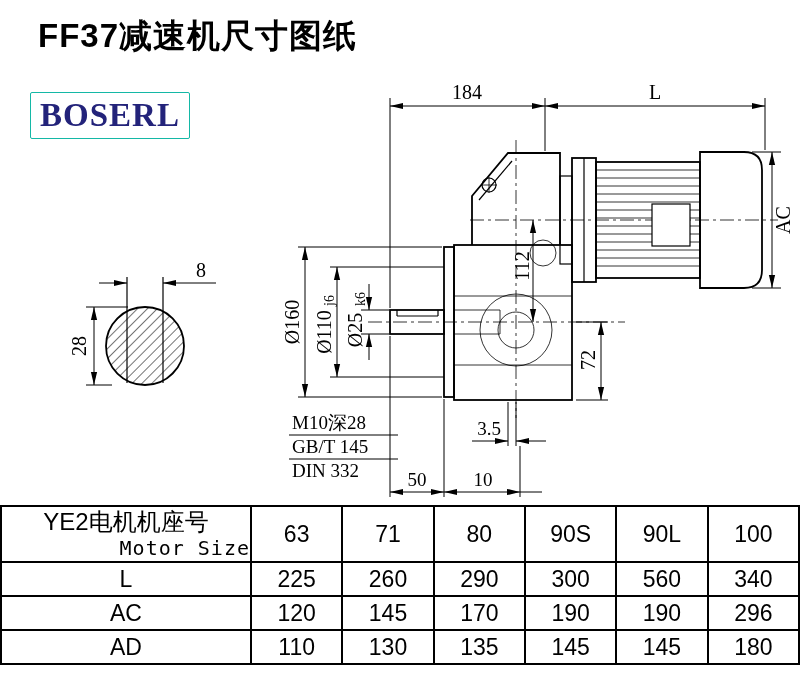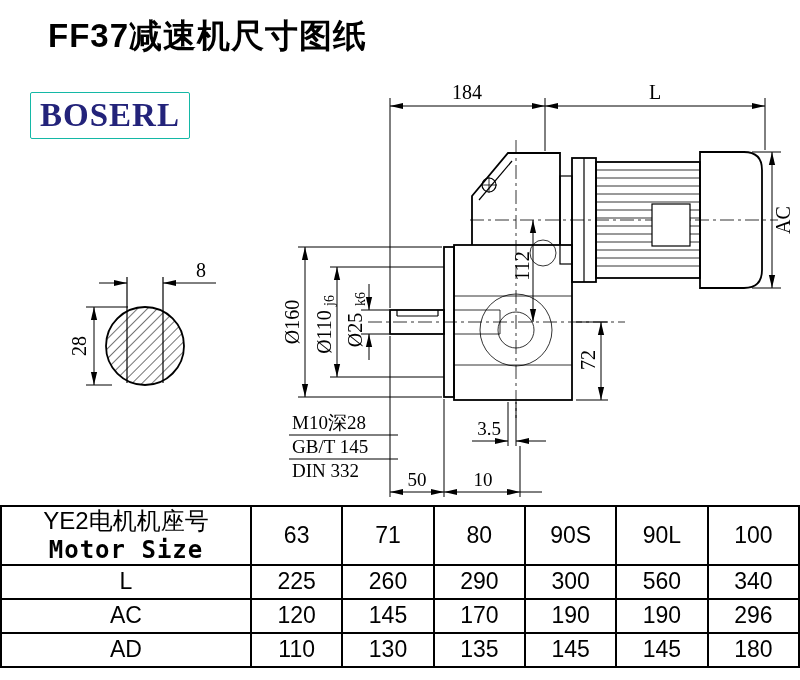--- a/index.html
+++ b/index.html
@@ -1,19 +1,19 @@
 <!DOCTYPE html>
 <html><head>
 <meta charset="utf-8">
 <style>
   * { margin:0; padding:0; box-sizing:border-box; }
   html,body { width:800px; height:680px; background:#fff; }
   .canvas { position:relative; width:800px; height:680px; background:#fff; overflow:hidden;
             font-family:"Liberation Sans", sans-serif; color:#000; }
-  .title { position:absolute; left:48px; top:14px; font-size:33px; font-weight:bold; letter-spacing:1px; }
+  .title { position:absolute; left:38px; top:14px; font-size:33px; font-weight:bold; letter-spacing:1px; }
   .logo  { position:absolute; left:30px; top:92px; width:160px; height:47px;
            border:1px solid #14b8a6; border-radius:2px; display:flex; align-items:center; justify-content:center;
            font-family:"Liberation Serif", serif; font-weight:bold; font-size:33px; color:#23237a; letter-spacing:1px; }
   svg.drawing { position:absolute; left:0; top:0; }
   svg .ol  { fill:none; stroke:#000; stroke-width:1.8; }
   svg .ln  { fill:none; stroke:#000; stroke-width:1.2; }
   svg .tn  { fill:none; stroke:#000; stroke-width:0.8; }
   svg .dim { fill:none; stroke:#000; stroke-width:1; }
   svg .cl  { fill:none; stroke:#000; stroke-width:0.8; stroke-dasharray:14 4 3 4; }
   svg text { fill:#000; }
@@ -22,21 +22,21 @@
   svg .dtn { font-family:"Liberation Serif", serif; font-size:19px; }
 
   table.dim-table { position:absolute; left:0; top:505px; width:800px; border-collapse:collapse;
                     table-layout:fixed; background:#fff; }
   .dim-table th, .dim-table td { border:2px solid #000; text-align:center; vertical-align:middle;
                     font-weight:normal; font-size:23px; font-family:"Liberation Sans", sans-serif; }
   .dim-table col.c0 { width:250px; }
   .dim-table tr.hdr { height:56px; }
   .dim-table tr.row { height:34px; }
   .hd-cn { font-size:24px; line-height:1.2; }
-  .hd-en { font-size:24px; font-family:"DejaVu Sans Mono", monospace; font-weight:bold; letter-spacing:1px; }
+  .hd-en { font-size:20px; font-family:"DejaVu Sans Mono", monospace; font-weight:normal; letter-spacing:1px;text-align:right; }
 </style>
 </head>
 <body>
 
 <div class="canvas">
 
   <div class="title">FF37减速机尺寸图纸</div>
   <div class="logo">BOSERL</div>
 
   <svg class="drawing" width="800" height="505" viewBox="0 0 800 505" xmlns="http://www.w3.org/2000/svg">

